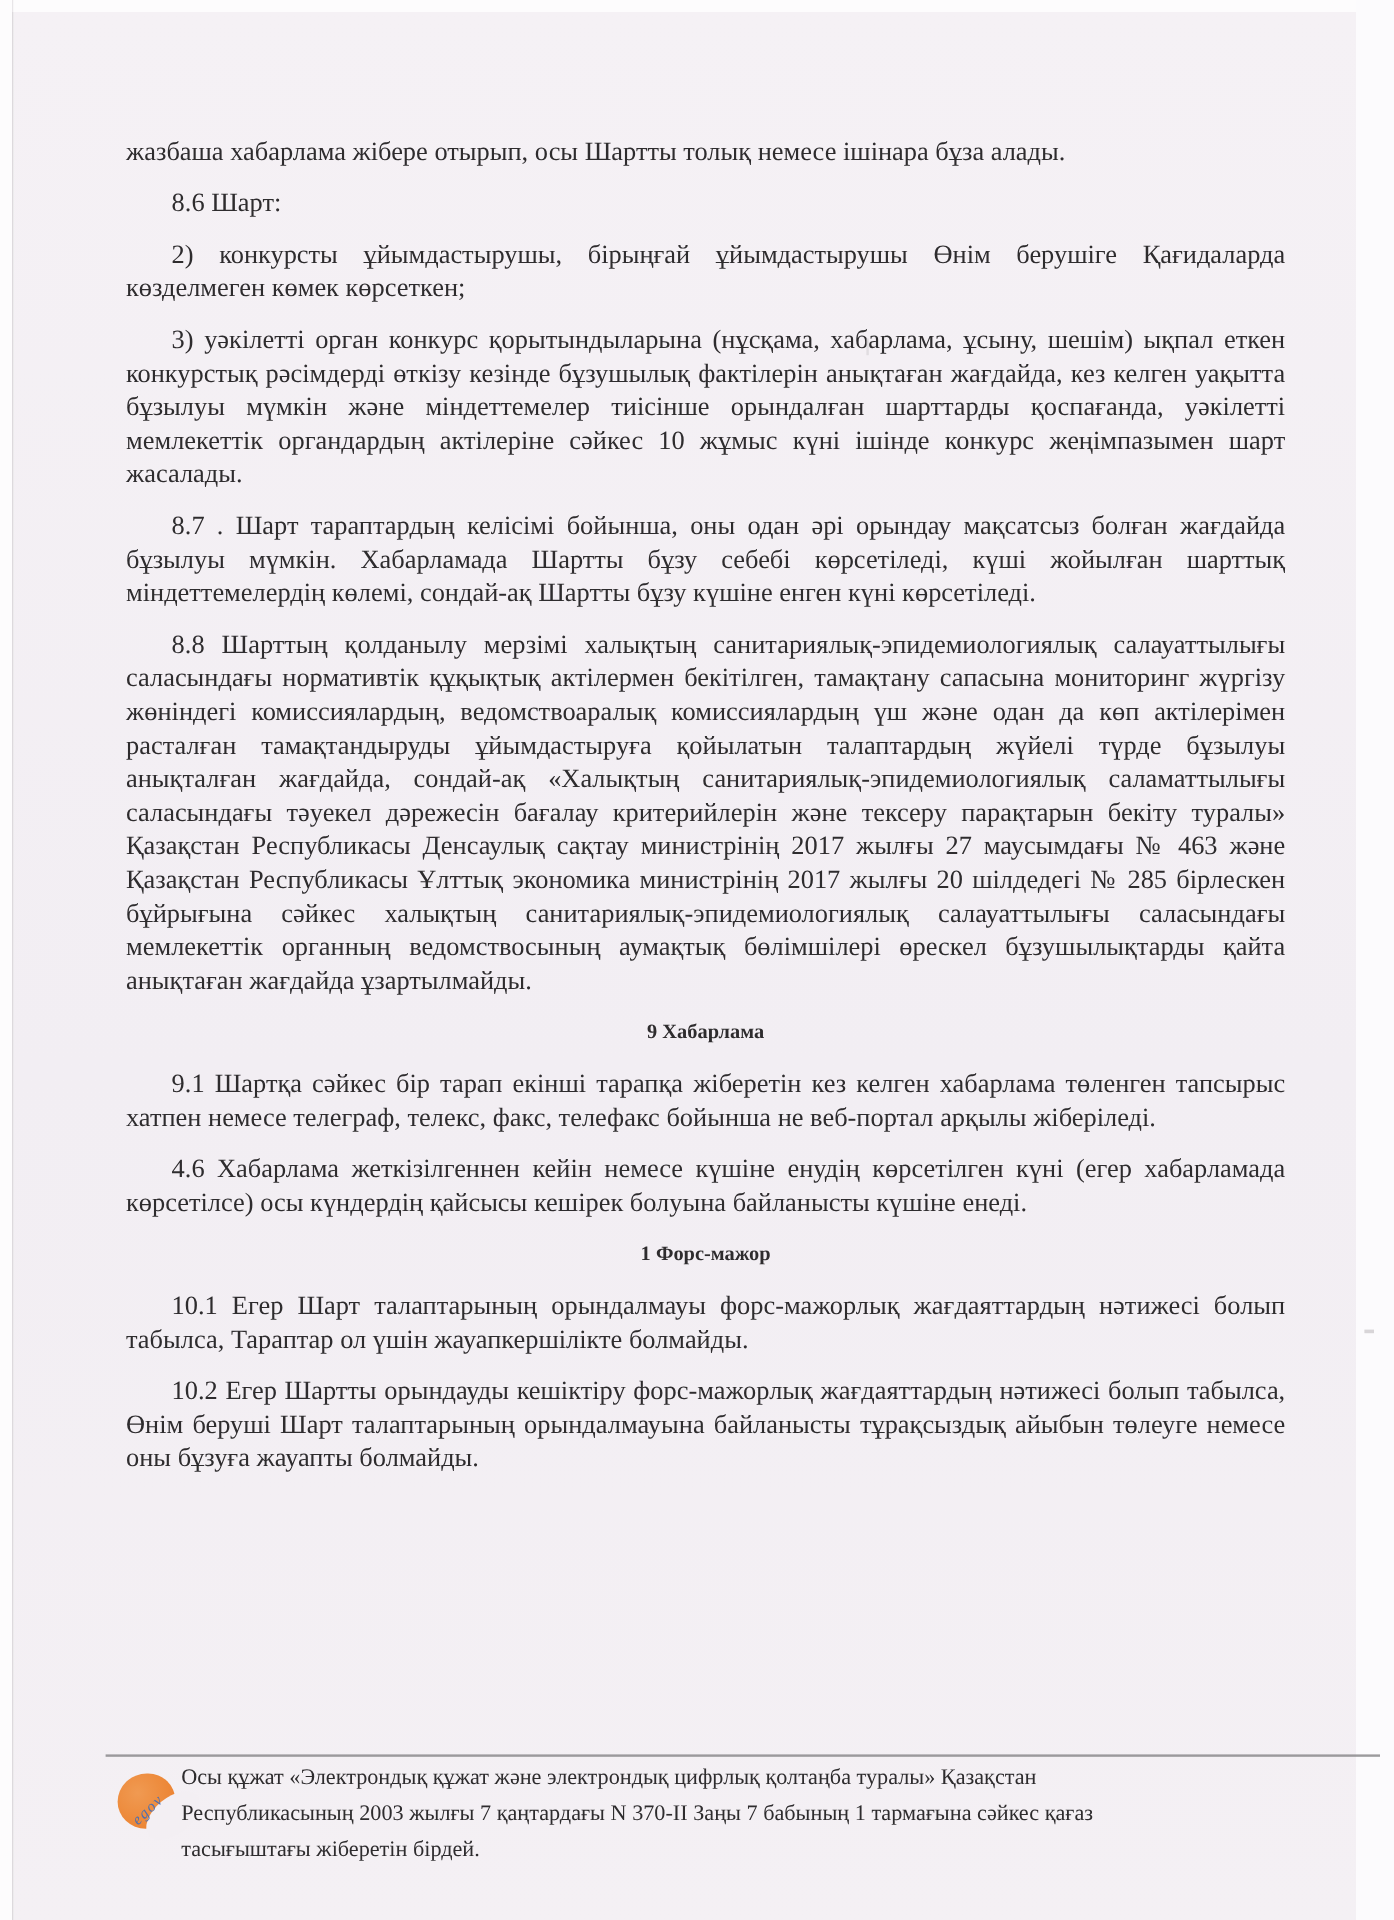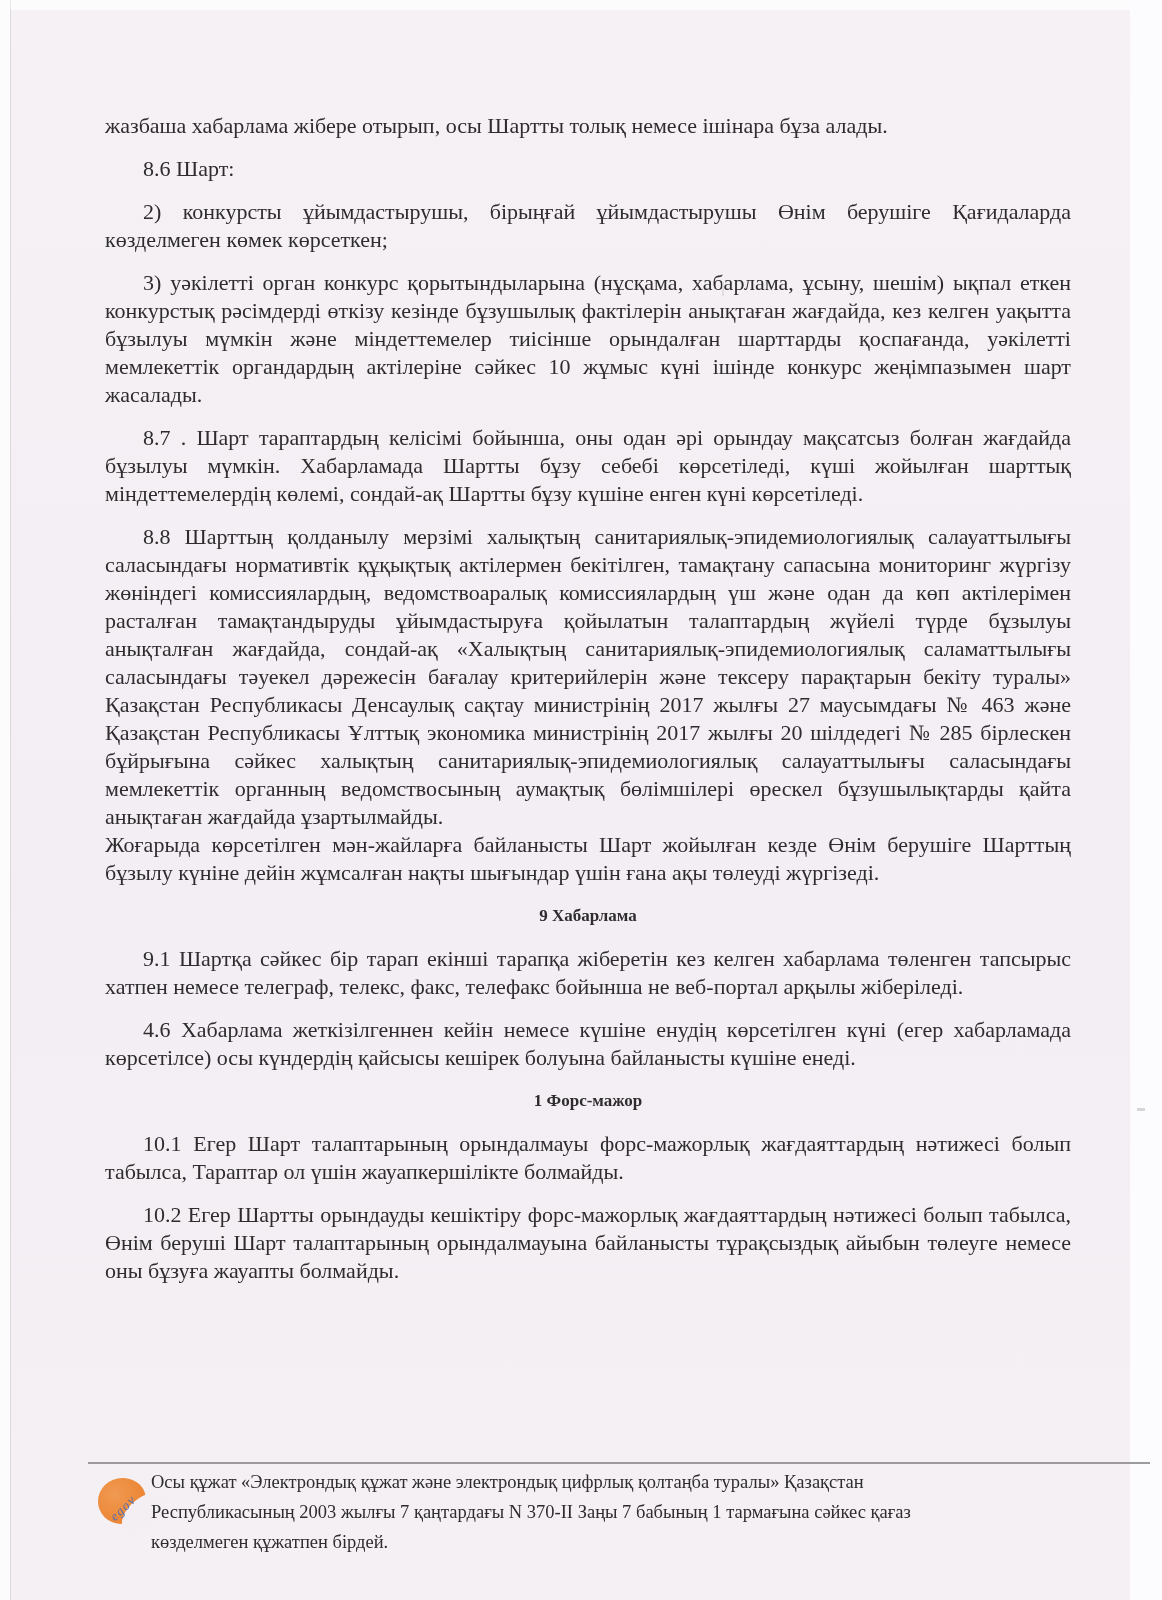--- a/index.html
+++ b/index.html
@@ -89,21 +89,20 @@
 <body>
 
 <div class="paper">
   <main class="content">
     <p class="para first no-indent">жазбаша хабарлама жібере отырып, осы Шартты толық немесе ішінара бұза алады.</p>
     <p class="para">8.6 Шарт:</p>
     <p class="para">2) конкурсты ұйымдастырушы, бірыңғай ұйымдастырушы Өнім берушіге Қағидаларда көзделмеген көмек көрсеткен;</p>
     <p class="para">3) уәкілетті орган конкурс қорытындыларына (нұсқама, хабарлама, ұсыну, шешім) ықпал еткен конкурстық рәсімдерді өткізу кезінде бұзушылық фактілерін анықтаған жағдайда, кез келген уақытта бұзылуы мүмкін және міндеттемелер тиісінше орындалған шарттарды қоспағанда, уәкілетті мемлекеттік органдардың актілеріне сәйкес 10 жұмыс күні ішінде конкурс жеңімпазымен шарт жасалады.</p>
     <p class="para">8.7 . Шарт тараптардың келісімі бойынша, оны одан әрі орындау мақсатсыз болған жағдайда бұзылуы мүмкін. Хабарламада Шартты бұзу себебі көрсетіледі, күші жойылған шарттық міндеттемелердің көлемі, сондай-ақ Шартты бұзу күшіне енген күні көрсетіледі.</p>
     <p class="para">8.8 Шарттың қолданылу мерзімі халықтың санитариялық-эпидемиологиялық салауаттылығы саласындағы нормативтік құқықтық актілермен бекітілген, тамақтану сапасына мониторинг жүргізу жөніндегі комиссиялардың, ведомствоаралық комиссиялардың үш және одан да көп актілерімен расталған тамақтандыруды ұйымдастыруға қойылатын талаптардың жүйелі түрде бұзылуы анықталған жағдайда, сондай-ақ «Халықтың санитариялық-эпидемиологиялық саламаттылығы саласындағы тәуекел дәрежесін бағалау критерийлерін және тексеру парақтарын бекіту туралы» Қазақстан Республикасы Денсаулық сақтау министрінің 2017 жылғы 27 маусымдағы № 463 және Қазақстан Республикасы Ұлттық экономика министрінің 2017 жылғы 20 шілдедегі № 285 бірлескен бұйрығына сәйкес халықтың санитариялық-эпидемиологиялық салауаттылығы саласындағы мемлекеттік органның ведомствосының аумақтық бөлімшілері өрескел бұзушылықтарды қайта анықтаған жағдайда ұзартылмайды.</p>
-    <p class="para run-on">Жоғарыда көрсетілген мән-жайларға байланысты Шарт жойылған кезде Өнім берушіге Шарттың бұзылу күніне дейін жұмсалған нақты шығындар үшін ғана ақы төлеуді жүргізеді.</p>
     <h2 class="heading">9 Хабарлама</h2>
     <p class="para">9.1 Шартқа сәйкес бір тарап екінші тарапқа жіберетін кез келген хабарлама төленген тапсырыс хатпен немесе телеграф, телекс, факс, телефакс бойынша не веб-портал арқылы жіберіледі.</p>
     <p class="para">4.6 Хабарлама жеткізілгеннен кейін немесе күшіне енудің көрсетілген күні (егер хабарламада көрсетілсе) осы күндердің қайсысы кешірек болуына байланысты күшіне енеді.</p>
     <h2 class="heading">1 Форс-мажор</h2>
     <p class="para">10.1 Егер Шарт талаптарының орындалмауы форс-мажорлық жағдаяттардың нәтижесі болып табылса, Тараптар ол үшін жауапкершілікте болмайды.</p>
     <p class="para">10.2 Егер Шартты орындауды кешіктіру форс-мажорлық жағдаяттардың нәтижесі болып табылса, Өнім беруші Шарт талаптарының орындалмауына байланысты тұрақсыздық айыбын төлеуге немесе оны бұзуға жауапты болмайды.</p>
   </main>
 </div>
 
 <div class="edge-strip-right"></div>
@@ -111,19 +110,19 @@
 <div class="footer">
   <div class="rule"></div>
   <div class="logo">
     <div class="ball"></div>
     <div class="cut"></div>
     <div class="etext">egov</div>
   </div>
   <div class="footer-note">
     <div>Осы құжат «Электрондық құжат және электрондық цифрлық қолтаңба туралы» Қазақстан</div>
     <div>Республикасының 2003 жылғы 7 қаңтардағы N 370-II Заңы 7 бабының 1 тармағына сәйкес қағаз</div>
-    <div>көзделмеген құжатпен бірдей.</div>
+    <div>тасығыштағы жіберетін бірдей.</div>
   </div>
 </div>
 
 <div class="artifact-a"></div>
 <div class="artifact-b"></div>
 <div class="artifact-c"></div>
 
 </body></html>

